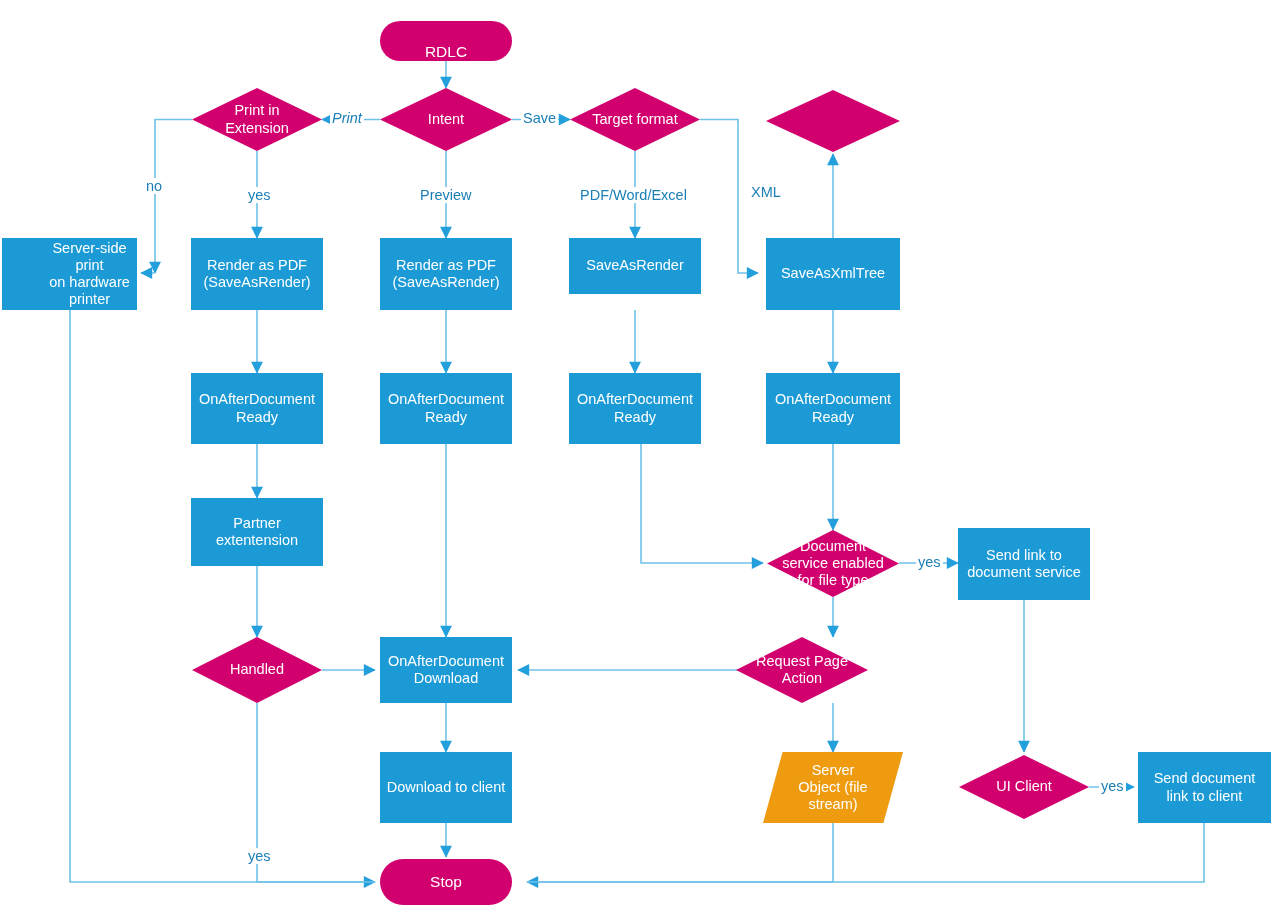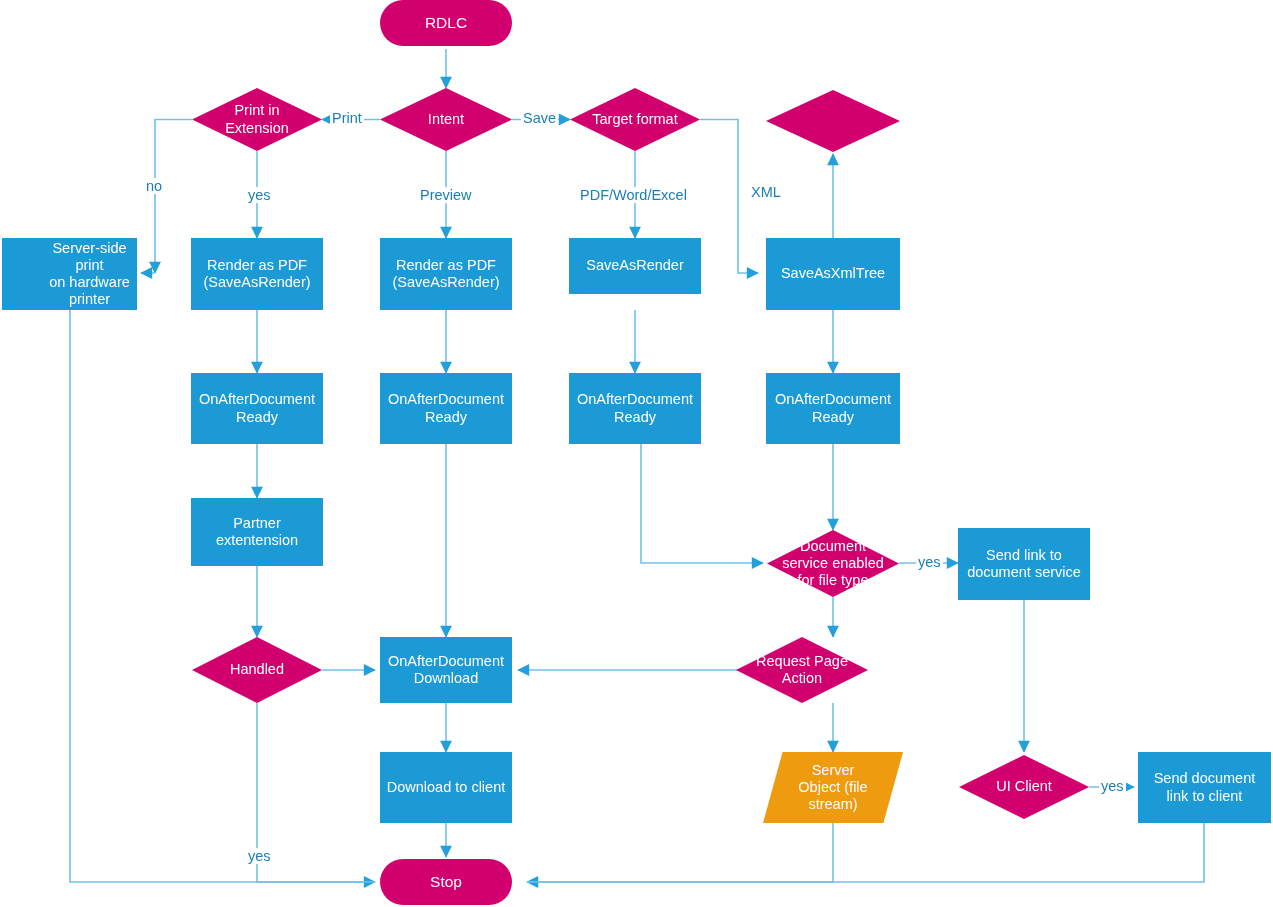--- a/index.html
+++ b/index.html
@@ -160,21 +160,21 @@
       <path d="M446,823 L446,857" marker-end="url(#ar)"></path>
 
       <path d="M833,823 L833,882 L527,882" marker-end="url(#ar)"></path>
 
       <path d="M1204,823 L1204,882 L527,882"></path>
 
       <path d="M70,310 L70,882 L375,882"></path>
     </g>
   </svg>
 
-  <div class="node n-terminator" style="left:380px; top:0; width:132px; height:46px;">
+  <div class="node n-terminator" style="left:380px; top:21px; width:132px; height:40px;align-items:flex-end;">
     <span class="lbl">RDLC</span>
   </div>
 
   <div class="node n-decision" style="left:380px; top:88px; width:132px; height:63px;">
     <span class="shape"></span>
     <span class="lbl">Intent</span>
   </div>
 
   <div class="node n-decision" style="left:192px; top:88px; width:130px; height:63px;">
     <span class="shape"></span>
@@ -287,21 +287,21 @@
 
   <div class="node n-process" style="left:1138px; top:752px; width:133px; height:71px;">
     <span class="lbl">Send document
 link to client</span>
   </div>
 
   <div class="node n-terminator" style="left:380px; top:859px; width:132px; height:46px;">
     <span class="lbl">Stop</span>
   </div>
 
-  <div class="edge-label" style="left:330px; top:110px;">Print</div>
+  <div class="edge-label" style="left:330px; top:110px;font-style:italic;">Print</div>
 
   <div class="edge-label" style="left:521px; top:110px;">Save</div>
 
   <div class="edge-label" style="left:144px; top:178px;">no</div>
 
   <div class="edge-label" style="left:246px; top:187px;">yes</div>
 
   <div class="edge-label" style="left:418px; top:187px;">Preview</div>
 
   <div class="edge-label" style="left:578px; top:187px;">PDF/Word/Excel</div>

